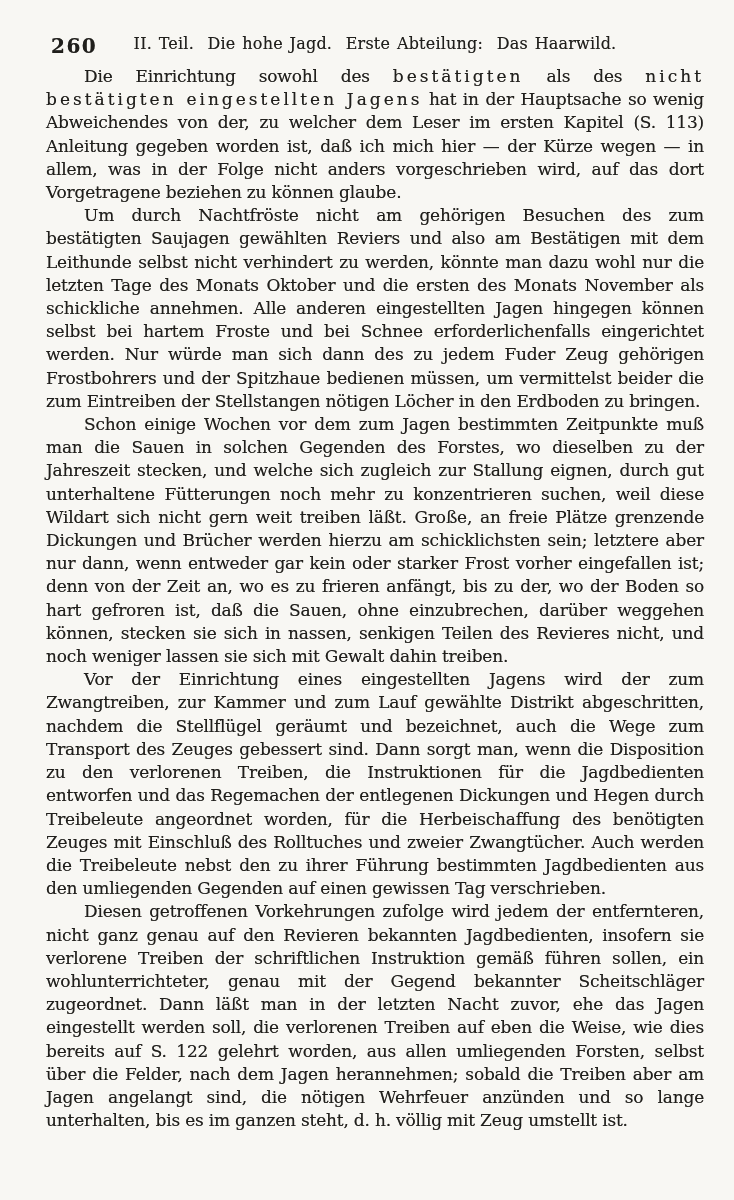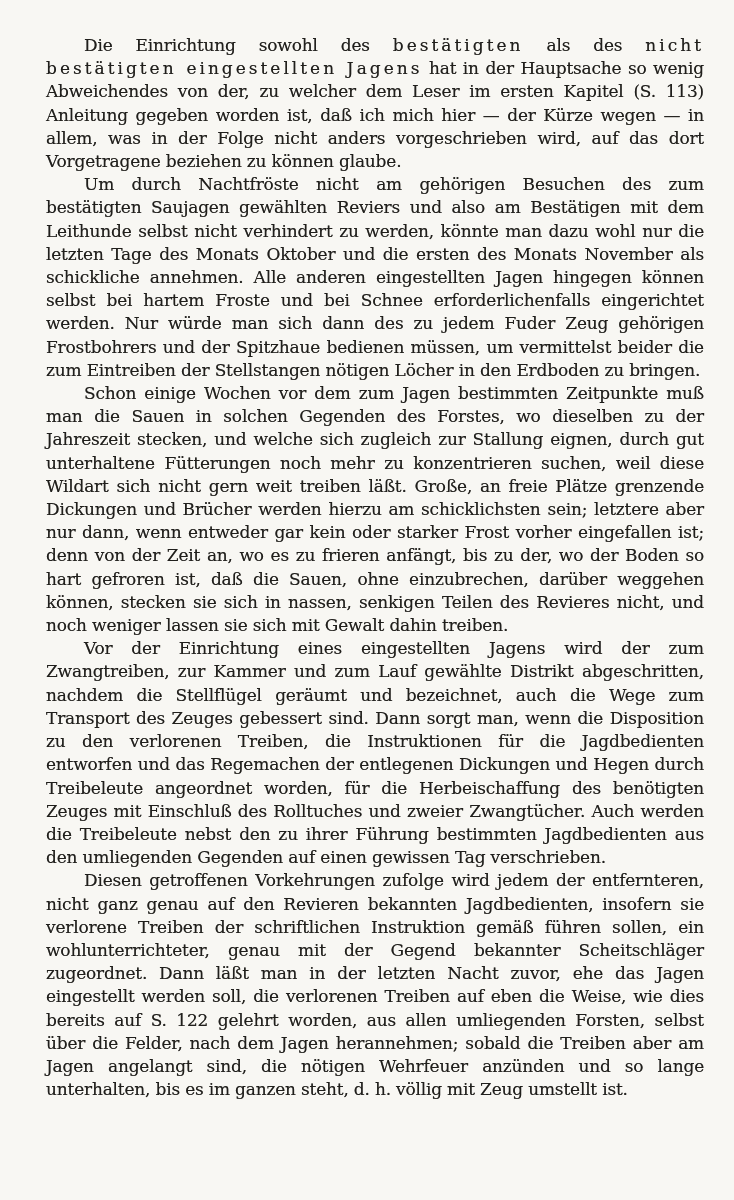--- a/index.html
+++ b/index.html
@@ -28,35 +28,39 @@
     word-spacing: 1.5px;
     letter-spacing: 0.2px;
   }
   .section-heading {
     text-align: center;
     font-size: 19px;
     font-weight: 400;
     letter-spacing: 1.6px;
     margin: 17px 0 11px 0;
   }
-  .page-body { text-align: justify; }
+  .page-body { text-align: justify; margin-top: 7px; }
   .para {
     margin: 0;
     text-indent: 38px;
     font-size: 17px;
     line-height: 23.2px;
     letter-spacing: -0.2px;
     text-align: justify;
   }
   .sp { letter-spacing: 3px; } 
 </style>
 </head>
 <body>
 
 <div class="page">
+  <div class="page-header">
+    <span class="page-number">260</span>
+    <span class="running-title">II. Teil.  Die hohe Jagd.  Erste Abteilung:  Das Haarwild.</span>
+  </div>
 
 
   <div class="page-body">
 
   <p class="para"><span>Die Einrichtung sowohl des </span><span class="sp">bestätigten</span><span> als des </span><span class="sp">nicht bestätigten eingestellten Jagens</span><span> hat in der Hauptsache so wenig Abweichendes von der, zu welcher dem Leser im ersten Kapitel (S. 113) Anleitung gegeben worden ist, daß ich mich hier — der Kürze wegen — in allem, was in der Folge nicht anders vorgeschrieben wird, auf das dort Vorgetragene beziehen zu können glaube.</span></p>
       <p class="para"><span>Um durch Nachtfröste nicht am gehörigen Besuchen des zum bestätigten Saujagen gewählten Reviers und also am Bestätigen mit dem Leithunde selbst nicht verhindert zu werden, könnte man dazu wohl nur die letzten Tage des Monats Oktober und die ersten des Monats November als schickliche annehmen.  Alle anderen eingestellten Jagen hingegen können selbst bei hartem Froste und bei Schnee erforderlichenfalls eingerichtet werden.  Nur würde man sich dann des zu jedem Fuder Zeug gehörigen Frostbohrers und der Spitzhaue bedienen müssen, um vermittelst beider die zum Eintreiben der Stellstangen nötigen Löcher in den Erdboden zu bringen.</span></p>
       <p class="para"><span>Schon einige Wochen vor dem zum Jagen bestimmten Zeitpunkte muß man die Sauen in solchen Gegenden des Forstes, wo dieselben zu der Jahreszeit stecken, und welche sich zugleich zur Stallung eignen, durch gut unterhaltene Fütterungen noch mehr zu konzentrieren suchen, weil diese Wildart sich nicht gern weit treiben läßt.  Große, an freie Plätze grenzende Dickungen und Brücher werden hierzu am schicklichsten sein; letztere aber nur dann, wenn entweder gar kein oder starker Frost vorher eingefallen ist; denn von der Zeit an, wo es zu frieren anfängt, bis zu der, wo der Boden so hart gefroren ist, daß die Sauen, ohne einzubrechen, darüber weggehen können, stecken sie sich in nassen, senkigen Teilen des Revieres nicht, und noch weniger lassen sie sich mit Gewalt dahin treiben.</span></p>
       <p class="para"><span>Vor der Einrichtung eines eingestellten Jagens wird der zum Zwangtreiben, zur Kammer und zum Lauf gewählte Distrikt abgeschritten, nachdem die Stellflügel geräumt und bezeichnet, auch die Wege zum Transport des Zeuges gebessert sind.  Dann sorgt man, wenn die Disposition zu den verlorenen Treiben, die Instruktionen für die Jagdbedienten entworfen und das Regemachen der entlegenen Dickungen und Hegen durch Treibeleute angeordnet worden, für die Herbeischaffung des benötigten Zeuges mit Einschluß des Rolltuches und zweier Zwangtücher.  Auch werden die Treibeleute nebst den zu ihrer Führung bestimmten Jagdbedienten aus den umliegenden Gegenden auf einen gewissen Tag verschrieben.</span></p>
       <p class="para"><span>Diesen getroffenen Vorkehrungen zufolge wird jedem der entfernteren, nicht ganz genau auf den Revieren bekannten Jagdbedienten, insofern sie verlorene Treiben der schriftlichen Instruktion gemäß führen sollen, ein wohlunterrichteter, genau mit der Gegend bekannter Scheitschläger zugeordnet.  Dann läßt man in der letzten Nacht zuvor, ehe das Jagen eingestellt werden soll, die verlorenen Treiben auf eben die Weise, wie dies bereits auf S. 122 gelehrt worden, aus allen umliegenden Forsten, selbst über die Felder, nach dem Jagen herannehmen; sobald die Treiben aber am Jagen angelangt sind, die nötigen Wehrfeuer anzünden und so lange unterhalten, bis es im ganzen steht, d. h. völlig mit Zeug umstellt ist.</span></p>
     </div>

